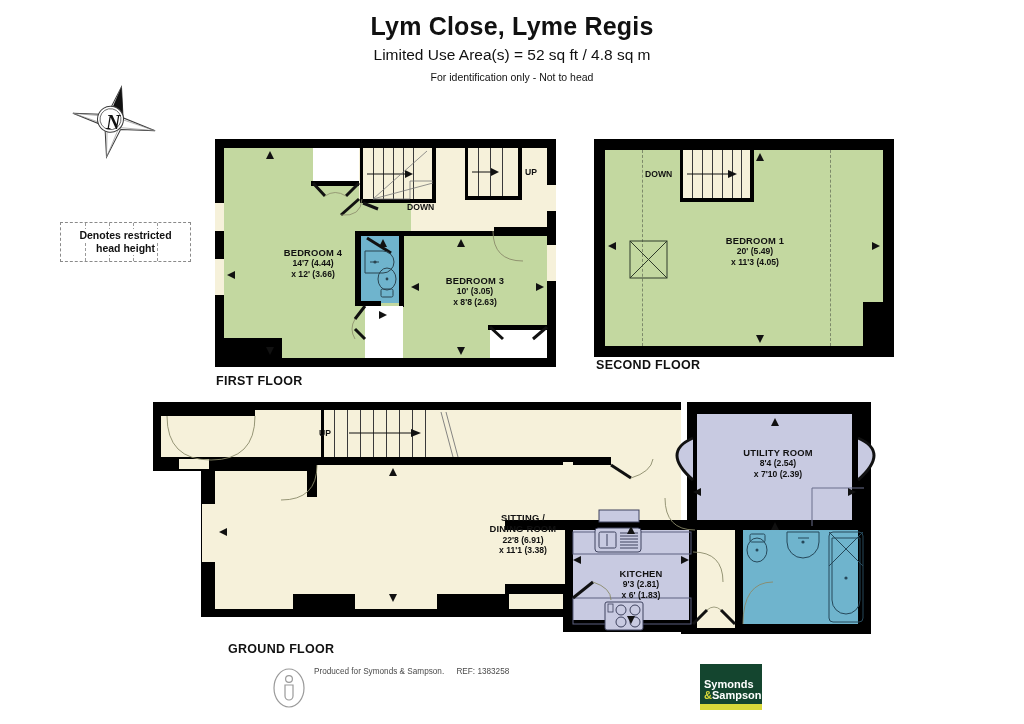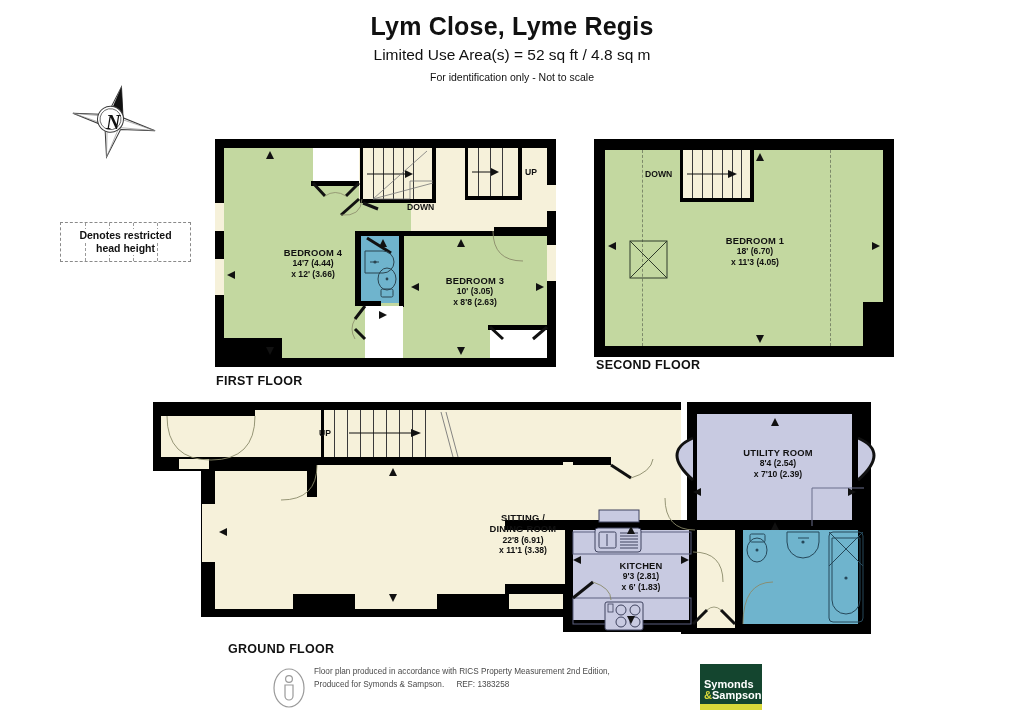--- a/index.html
+++ b/index.html
@@ -80,21 +80,21 @@
   #logo-l2{font-size:11px;font-weight:bold;line-height:1.05;color:#fff;}
   #logo-l2 .amp{color:#d8d83a;}
   #logo-bar{position:absolute;left:0;right:0;bottom:0;height:6px;background:#d8d83a;}
 </style>
 </head>
 <body>
 
 <div class="abs" id="title-block">
   <div id="plan-title">Lym Close, Lyme Regis</div>
   <div class="area-line">Limited Use Area(s) = 52 sq ft / 4.8 sq m</div>
-  <div id="disclaimer">For identification only - Not to scale</div>
+  <div id="disclaimer">For identification only - Not to head</div>
 </div>
 
 <div class="abs" id="compass">
   <svg width="96" height="80" viewBox="0 0 96 80">
     <g transform="rotate(12 48 40)">
 
       <polygon points="48,4 56,34 90,40 56,46 48,76 40,46 6,40 40,34" fill="#ffffff" stroke="#3a3a3a" stroke-width="1"></polygon>
       <line x1="48" y1="4" x2="40" y2="46" stroke="#8a8a8a" stroke-width=".6"></line>
       <line x1="48" y1="4" x2="56" y2="46" stroke="#8a8a8a" stroke-width=".6"></line>
       <line x1="6" y1="40" x2="56" y2="34" stroke="#8a8a8a" stroke-width=".6"></line>
@@ -278,21 +278,21 @@
     <g fill="#111">
       <polygon points="166,14 170,22 162,22"></polygon>
       <polygon points="166,204 162,196 170,196"></polygon>
       <polygon points="14,107 22,103 22,111"></polygon>
       <polygon points="286,107 278,103 278,111"></polygon>
     </g>
   </svg>
 
   <div class="room-label" style="left:101px;top:96px;width:120px;">
     <div class="rl-name">BEDROOM 1</div>
-    <div class="rl-dim">18' (6.70)</div>
+    <div class="rl-dim">20' (5.49)</div>
     <div class="rl-dim">x 11'3 (4.05)</div>
   </div>
   <div class="stair-word" style="left:51px;top:30px;">DOWN</div>
 </div>
 <div class="floor-label" style="left:596px;top:358px;">SECOND FLOOR</div>
 
 <div class="abs" id="ground-floor" style="left:153px;top:402px;width:715px;height:232px;">
 
   <div class="wall" style="left:0;top:0;width:550px;height:215px;"></div>
   <div class="room cream" style="left:8px;top:8px;width:534px;height:199px;"></div>
@@ -443,38 +443,37 @@
     <div class="rl-dim">22'8 (6.91)</div>
     <div class="rl-dim">x 11'1 (3.38)</div>
   </div>
 
   <div class="room-label" style="left:562px;top:45px;width:126px;">
     <div class="rl-name">UTILITY ROOM</div>
     <div class="rl-dim">8'4 (2.54)</div>
     <div class="rl-dim">x 7'10 (2.39)</div>
   </div>
 
-  <div class="room-label" style="left:420px;top:158px;width:136px;">
+  <div class="room-label" style="left:420px;top:166px;width:136px;">
     <div class="rl-name">KITCHEN</div>
     <div class="rl-dim">9'3 (2.81)</div>
     <div class="rl-dim">x 6' (1.83)</div>
   </div>
 
   <div class="stair-word" style="left:166px;top:26px;">UP</div>
 </div>
 <div class="floor-label" style="left:228px;top:642px;">GROUND FLOOR</div>
 
 <div class="abs" id="footer">
   <svg id="footer-icon" viewBox="0 0 34 40">
     <ellipse cx="17" cy="20" rx="15" ry="19" fill="none" stroke="#9a9a9a" stroke-width="1.2"></ellipse>
     <circle cx="17" cy="11" r="3.4" fill="none" stroke="#9a9a9a" stroke-width="1.2"></circle>
     <path d="M13,17 h8 v11 a4,4 0 0 1 -8,0 z" fill="none" stroke="#9a9a9a" stroke-width="1.2"></path>
   </svg>
   <div id="footer-text">
-    <div>Floor plan produced in accordance with RICS Property Measurement 2nd Edition,</div>
     <div>
       <span>Produced for Symonds &amp; Sampson.</span>
       <span class="copy">REF:  1383258</span>
     </div>
   </div>
   <div id="logo">
     <div id="logo-inner">
       <div id="logo-l1">Symonds</div>
       <div id="logo-l2"><span class="amp">&amp;</span><span>Sampson</span></div>
     </div>

